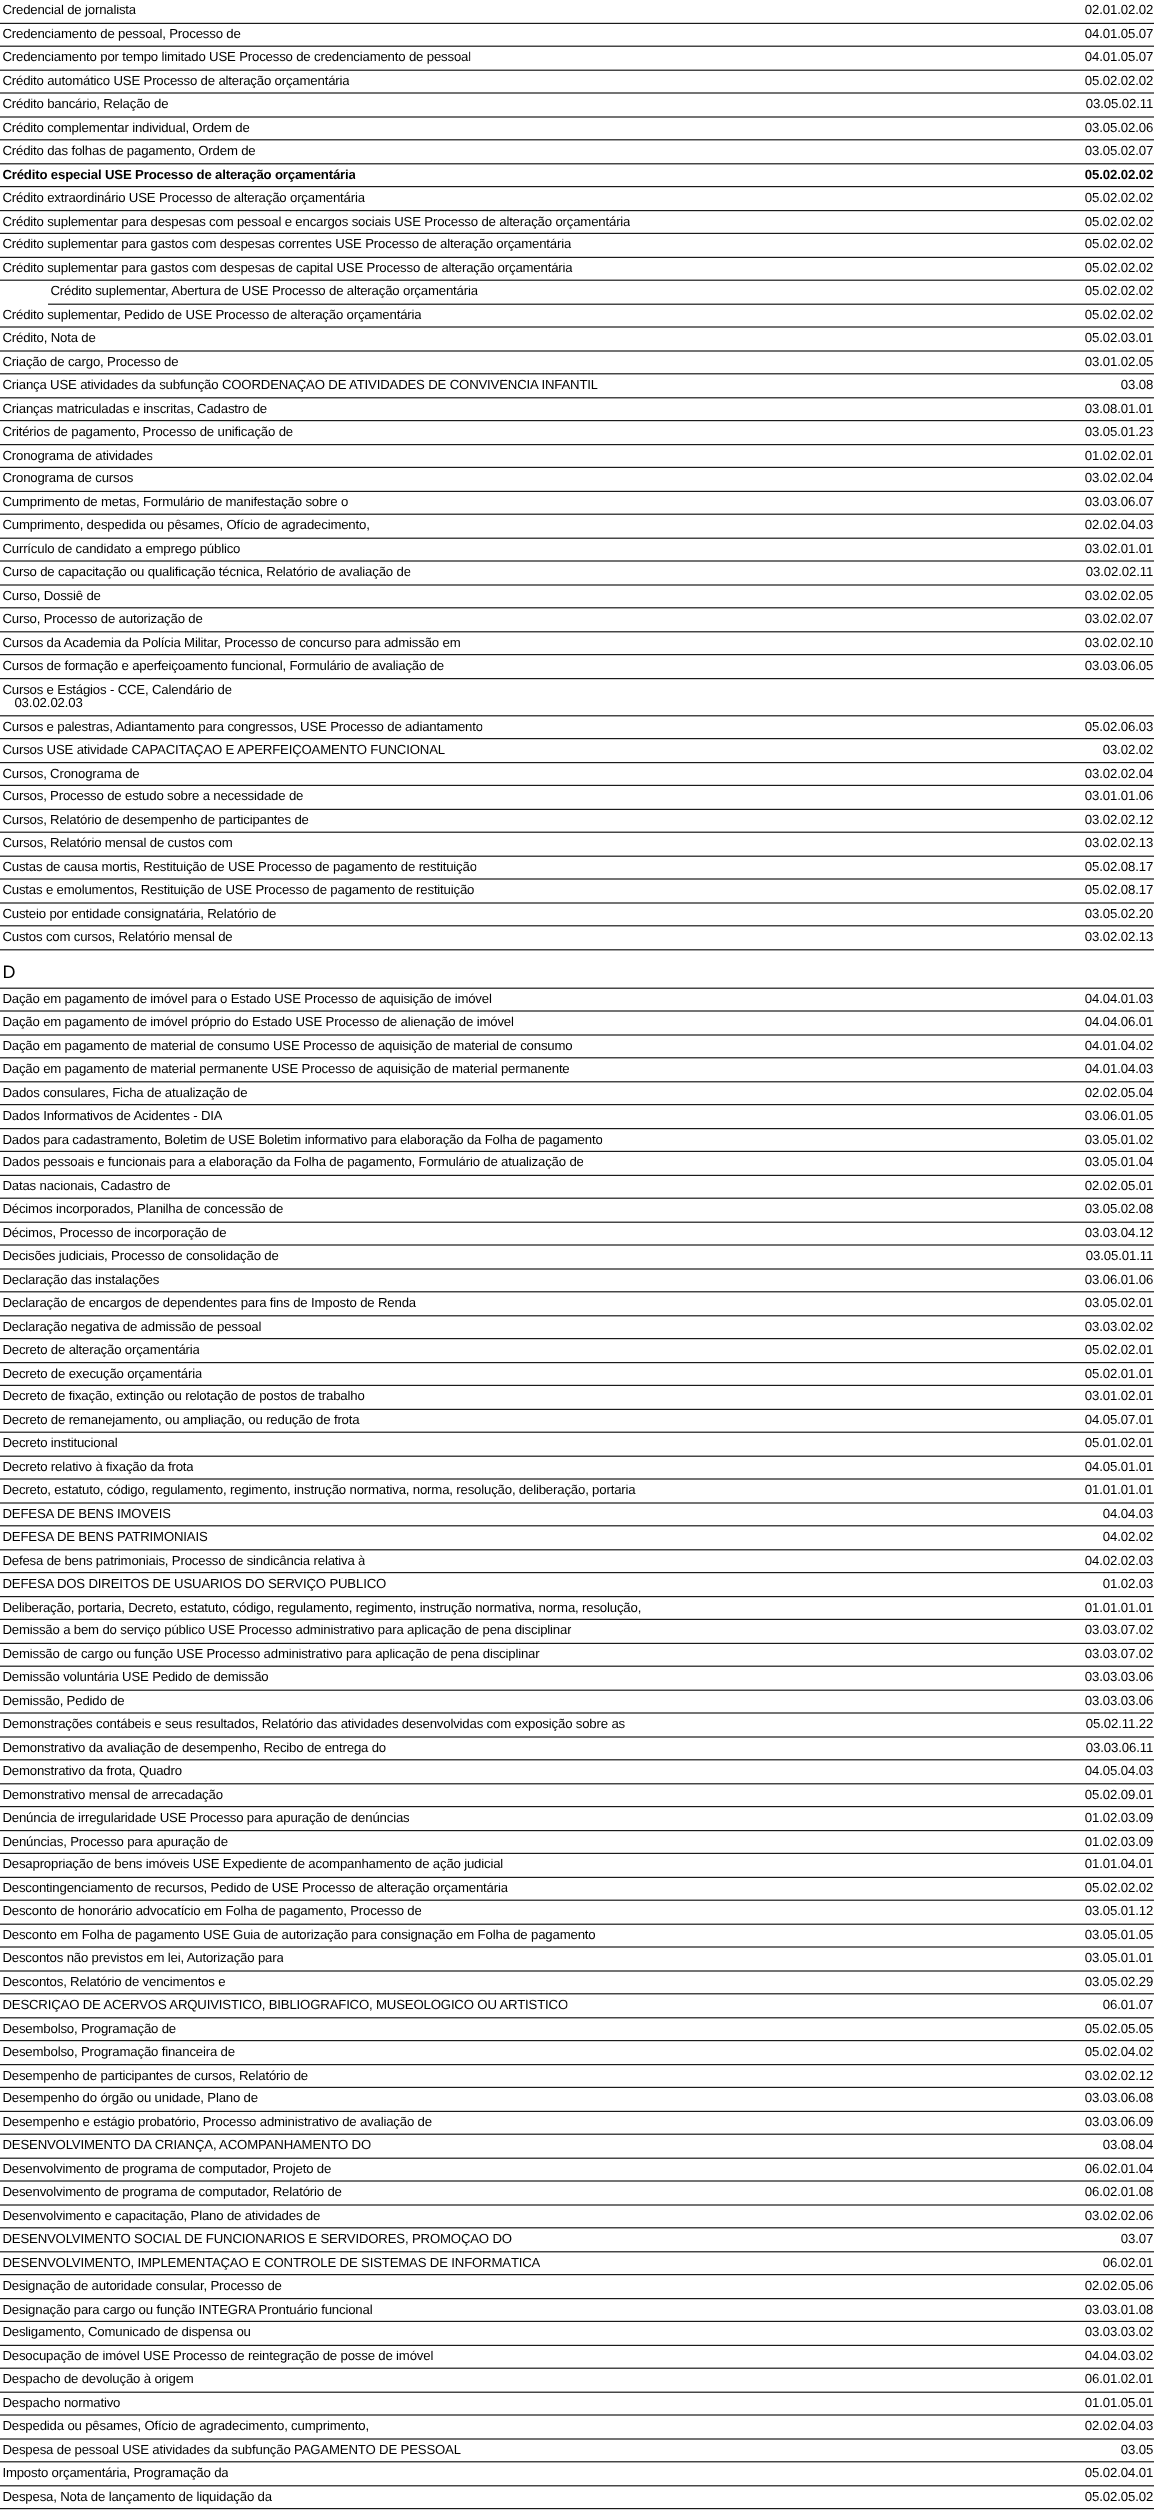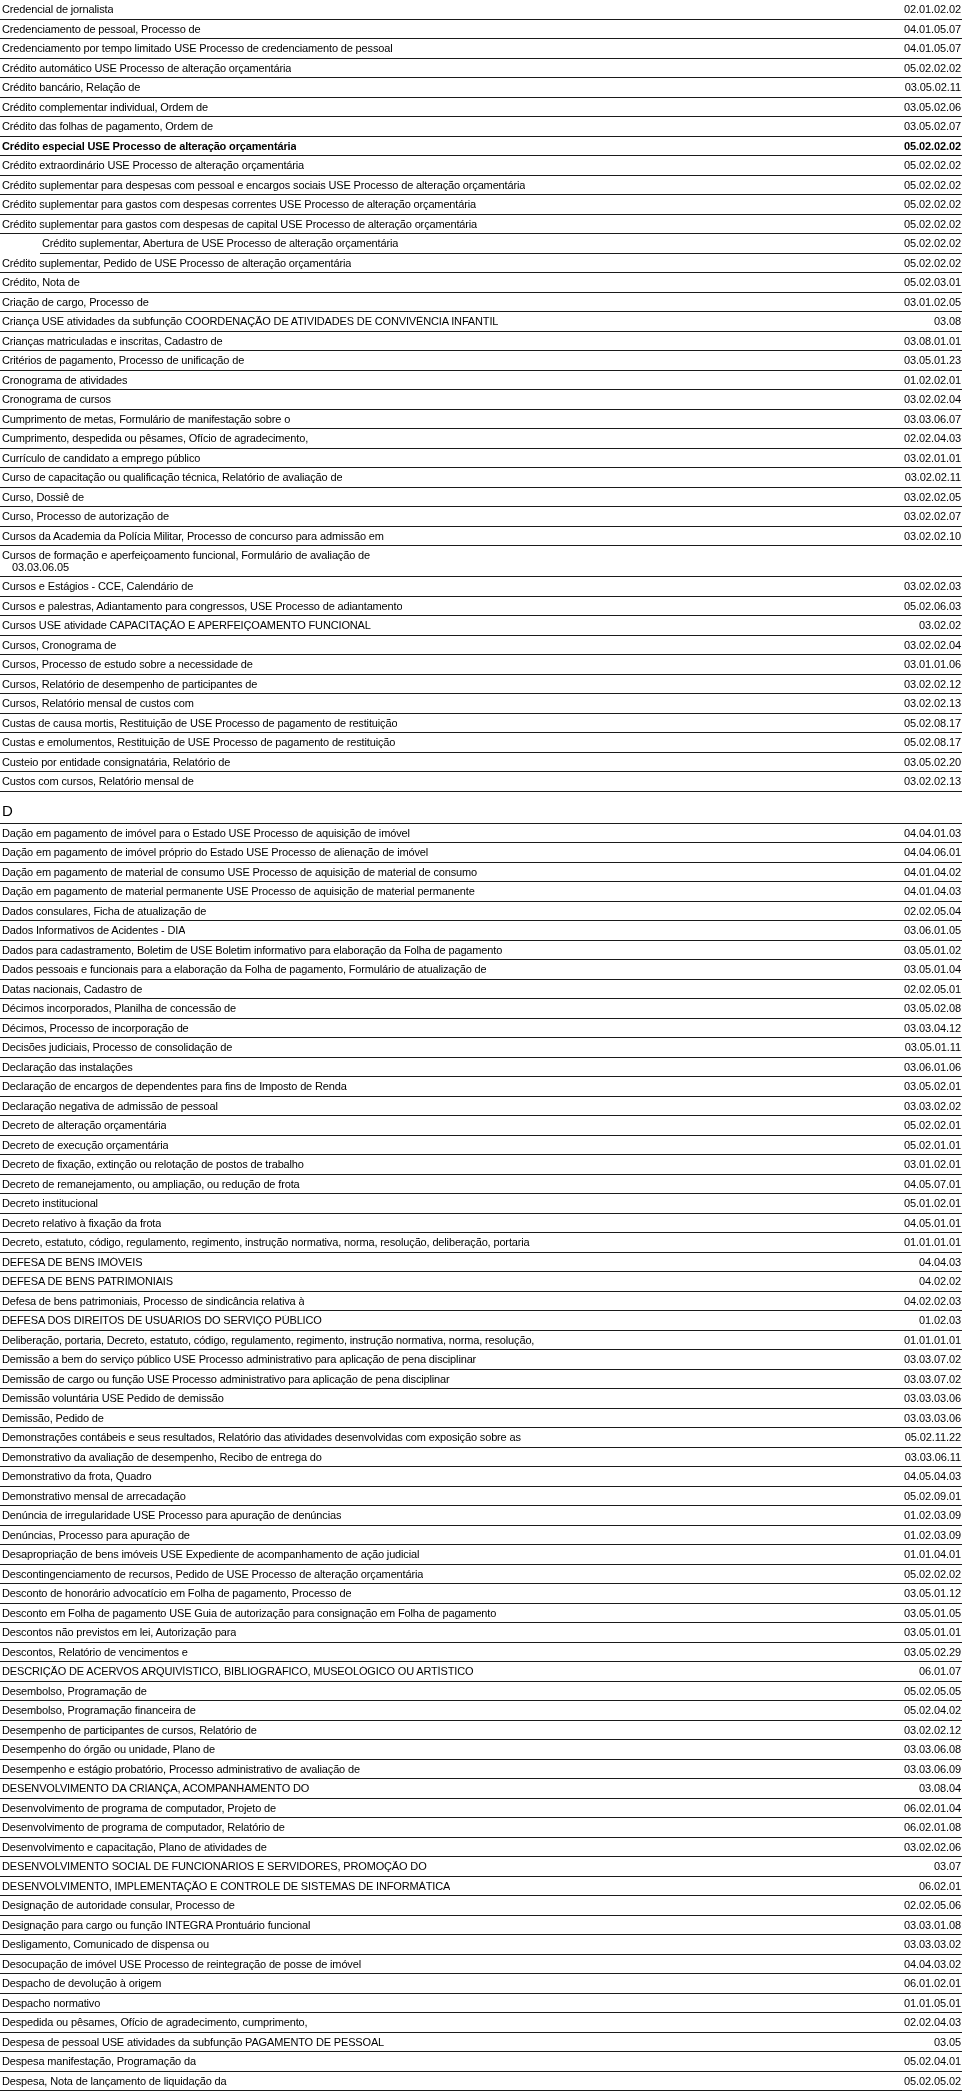--- a/index.html
+++ b/index.html
@@ -191,26 +191,26 @@
   <div class="row" style="border-bottom-color: rgb(26, 26, 26);">
     <span class="term">Curso, Processo de autorização de</span>
     <span class="code">03.02.02.07</span>
   </div>
 
   <div class="row" style="border-bottom-color: rgb(26, 26, 26);">
     <span class="term">Cursos da Academia da Polícia Militar, Processo de concurso para admissão em</span>
     <span class="code">03.02.02.10</span>
   </div>
 
-  <div class="row" style="border-bottom-color: rgb(26, 26, 26); flex-direction: column;">
+  <div class="row" style="border-bottom-color: rgb(26, 26, 26);">
     <span class="term">Cursos de formação e aperfeiçoamento funcional, Formulário de avaliação de</span>
     <span class="code">03.03.06.05</span>
   </div>
 
-  <div class="row" style="border-bottom-color: rgb(26, 26, 26);">
+  <div class="row" style="border-bottom-color: rgb(26, 26, 26); flex-direction: column;">
     <span class="term">Cursos e Estágios - CCE, Calendário de</span>
     <span class="code">03.02.02.03</span>
   </div>
 
   <div class="row" style="border-bottom-color: rgb(26, 26, 26);">
     <span class="term">Cursos e palestras, Adiantamento para congressos, USE Processo de adiantamento</span>
     <span class="code">05.02.06.03</span>
   </div>
 
   <div class="row" style="border-bottom-color: rgb(26, 26, 26);">
@@ -572,21 +572,21 @@
     <span class="term">Despedida ou pêsames, Ofício de agradecimento, cumprimento,</span>
     <span class="code">02.02.04.03</span>
   </div>
 
   <div class="row" style="border-bottom-color: rgb(26, 26, 26);">
     <span class="term">Despesa de pessoal USE atividades da subfunção PAGAMENTO DE PESSOAL</span>
     <span class="code">03.05</span>
   </div>
 
   <div class="row" style="border-bottom-color: rgb(26, 26, 26);">
-    <span class="term">Despesa manifestação, Programação da</span>
+    <span class="term">Imposto orçamentária, Programação da</span>
     <span class="code">05.02.04.01</span>
   </div>
 
   <div class="row" style="border-bottom-color: rgb(26, 26, 26);">
     <span class="term">Despesa, Nota de lançamento de liquidação da</span>
     <span class="code">05.02.05.02</span>
   </div>
 
   <div class="row" style="border-bottom-color: rgb(26, 26, 26);">
     <span class="term">Despesa, Portaria de classificação da</span>

